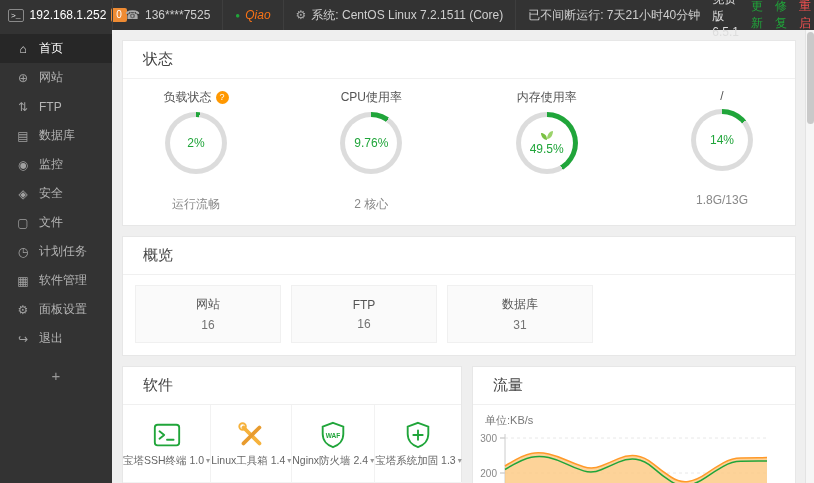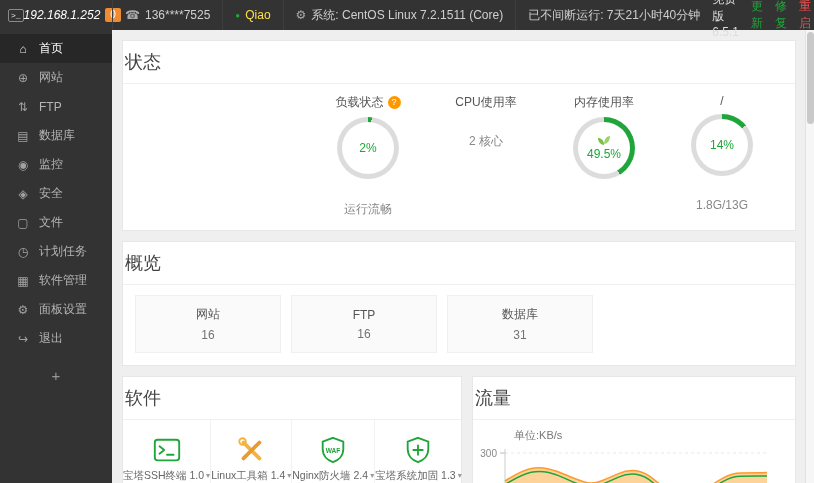--- a/index.html
+++ b/index.html
@@ -3,47 +3,47 @@
 <meta charset="utf-8">
 <style>
   * { margin:0; padding:0; box-sizing:border-box; }
   html,body { width:814px; height:483px; overflow:hidden; }
   body { font-family:"Liberation Sans","DejaVu Sans",sans-serif; background:#efefef; position:relative; font-size:12px; }
 
   
   .topbar { height:30px; background:#333; display:flex; align-items:center; color:#cfcfcf; }
   .logo-area { width:112px; height:100%; display:flex; align-items:center; padding-left:8px; flex:none; }
   .term-chip { font-family:"Liberation Mono","DejaVu Sans Mono",monospace; font-size:8px; color:#eee; border:1px solid #8a8a8a; border-radius:2px; padding:1px 2px; line-height:9px; }
-  .ip { color:#fff; margin-left:0; white-space:nowrap;font-style:italic; }
+  .ip { color:#fff; margin-left:6px; white-space:nowrap; }
   .badge { margin-left:5px; background:#ee8b33; color:#fff; font-size:10px; line-height:12px; padding:1px 5px; border-radius:2px; }
   .tb-item { display:flex; align-items:center; gap:5px; padding:0 12px; height:100%; border-left:1px solid #3e3e3e; white-space:nowrap; }
   .tb-ico { font-size:12px; color:#aaa; }
-  .green-text { color:#fde047; }
+  .green-text { color:#f97316;font-style:italic; }
   .dot { font-size:8px; color:#20a53a; }
   .tb-spacer { flex:1; }
   .tb-right { display:flex; align-items:center; gap:12px; padding-right:14px; }
   .tb-version { color:#ddd; }
   .tb-link { cursor:pointer; }
   .tb-link.green { color:#20a53a; }
   .tb-link.red { color:#f05050; }
 
   
   .sidebar { position:absolute; left:0; top:30px; width:112px; bottom:0; background:#333; padding-top:4px; }
   .side-item { height:29px; display:flex; align-items:center; gap:9px; padding-left:16px; color:#b5b5b5; cursor:pointer; }
   .side-item.active { background:#272727; color:#fff; }
   .side-icon { width:14px; text-align:center; font-size:12px; opacity:.85; }
   .side-plus { text-align:center; margin-top:14px; color:#9a9a9a; font-size:15px; cursor:pointer; }
 
   
   .main { position:absolute; left:112px; top:30px; right:0; bottom:0; overflow:hidden; padding:10px 18px 0 10px; }
   .card { background:#fff; border:1px solid #e7e7e7; margin-bottom:10px; }
-  .card-title { font-size:18px; color:#444; padding:9px 2px; border-bottom:1px solid #f0f0f0; }
-
-  
-  .gauge-row { display:flex; justify-content:flex-end; padding:10px 14px 12px; }
+  .card-title { font-size:15px; color:#444; padding:9px 20px; border-bottom:1px solid #f0f0f0; }
+
+  
+  .gauge-row { display:flex; justify-content:space-between; padding:10px 14px 12px; }
   .gauge { width:118px; text-align:center; }
   .g-label { color:#555; margin-bottom:6px; display:flex; justify-content:center; align-items:center; gap:4px; }
   .help { width:13px; height:13px; border-radius:50%; background:#ff9800; color:#fff; font-size:9px; line-height:13px; text-align:center; cursor:pointer; }
   .ring { width:62px; height:62px; border-radius:50%; margin:0 auto; display:flex; align-items:center; justify-content:center; background:#dcdcdc; }
   .ring-inner { width:52px; height:52px; border-radius:50%; background:#fff; display:flex; flex-direction:column; align-items:center; justify-content:center; }
   .pct { color:#20a53a; font-size:12px; }
   .g-sub { color:#888; margin-top:22px; }
   .leaf { margin-bottom:1px; }
 
   
@@ -56,21 +56,21 @@
   .bottom-row { display:flex; gap:10px; align-items:stretch; }
   .software-card { width:340px; flex:none; }
   .traffic-card { flex:1; }
   .sw-grid { display:grid; grid-template-columns:repeat(4,1fr); }
   .sw-cell { height:78px; border-right:1px solid #f2f2f2; border-bottom:1px solid #f2f2f2; display:flex; flex-direction:column; align-items:center; justify-content:center; gap:4px; cursor:pointer; }
   .sw-cell:nth-child(4n) { border-right:none; }
   .sw-label { font-size:10.5px; color:#666; display:flex; align-items:center; gap:2px; white-space:nowrap; }
   .caret { color:#999; font-size:8px; }
 
   
-  .traffic-unit { font-size:11px; color:#777; padding:8px 0 2px 27px;margin-left:14px; }
+  .traffic-unit { font-size:11px; color:#777; padding:8px 0 2px 12px; }
   .chart-wrap { padding-left:6px; }
 
   
   .scrollbar { position:absolute; right:0; top:30px; bottom:0; width:9px; background:#f6f6f6; border-left:1px solid #e3e3e3; }
   .scroll-thumb { position:absolute; top:2px; left:1px; width:7px; height:92px; background:#c9c9c9; border-radius:4px; cursor:pointer; }
 </style>
 </head>
 <body>
 
 <div class="topbar">
@@ -165,20 +165,25 @@
           <div class="ring-inner">
               <span class="pct">2%</span>
             </div>
         </div>
         <div class="g-sub">运行流畅</div>
       </div>
       <div class="gauge">
         <div class="g-label">
             <span>CPU使用率</span>
           </div>
+        <div class="ring" style="background: conic-gradient(rgb(32, 165, 58) 9.76%, rgb(220, 220, 220) 0deg);">
+          <div class="ring-inner">
+              <span class="pct">9.76%</span>
+            </div>
+        </div>
         <div class="g-sub">2 核心</div>
       </div>
       <div class="gauge">
         <div class="g-label">
             <span>内存使用率</span>
           </div>
         <div class="ring" style="background: conic-gradient(rgb(32, 165, 58) 41.4%, rgb(220, 220, 220) 0deg);">
           <div class="ring-inner">
             <svg class="leaf" width="14" height="11" viewBox="0 0 14 11">
               <path d="M7 10 C7 5 4 3 1 3 C1 7 4 10 7 10 Z" fill="#7ac143"></path>

